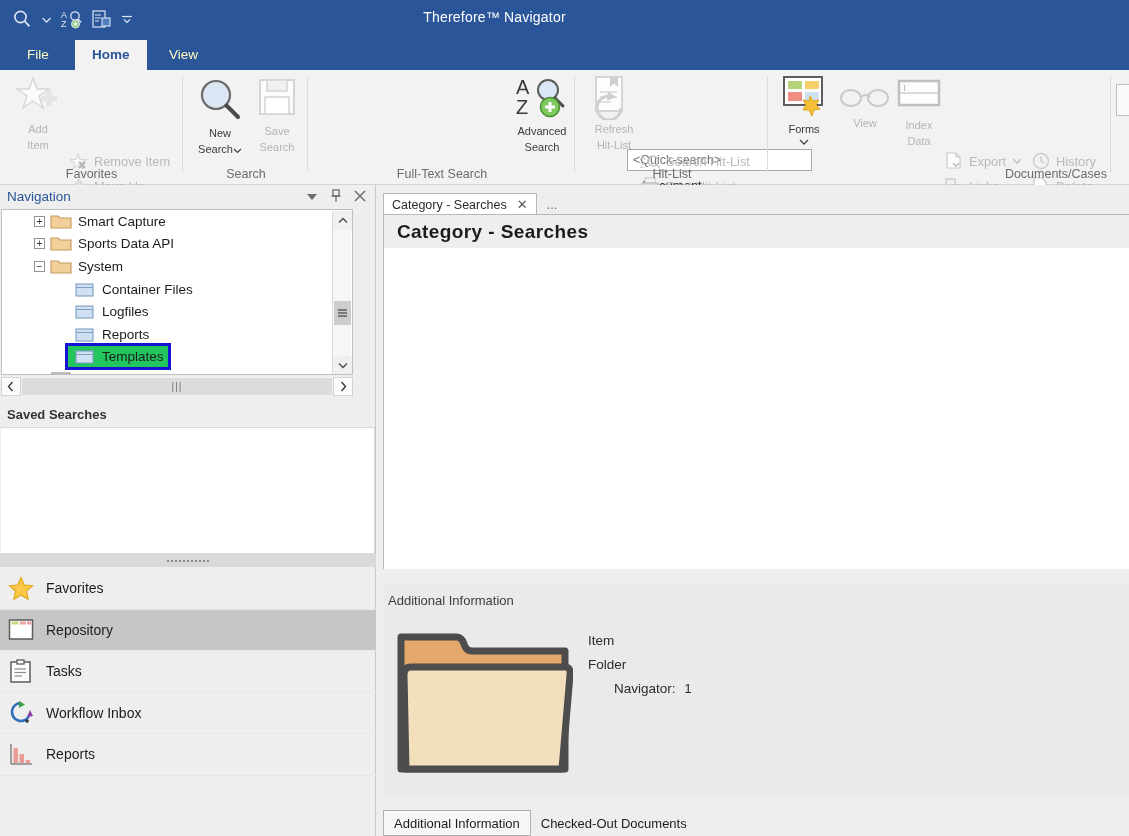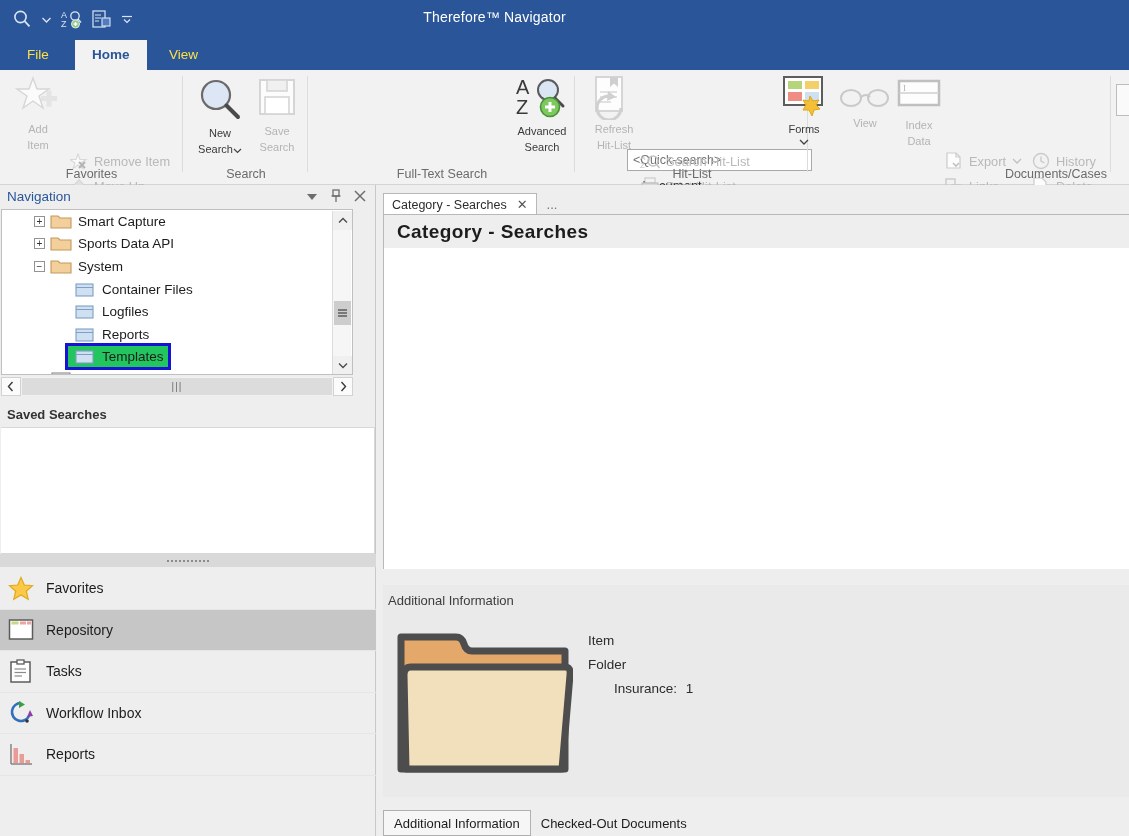--- a/index.html
+++ b/index.html
@@ -25,21 +25,21 @@
     color:#ffffff; font-size:14px; letter-spacing:.2px;
     padding-right:140px;
   }
   
   .tabstrip{
     position:absolute; left:0; top:40px; width:1129px; height:30px;
     background:#2a5699;
   }
   .rtab{
     position:absolute; top:0; height:30px; line-height:30px;
-    padding:0 17px; font-size:13.5px; color:#fde047; cursor:default;
+    padding:0 17px; font-size:13.5px; color:#fef9c3; cursor:default;
   }
   .rtab.file{ left:10px; }
   .rtab.home{ left:75px; background:#f2f2f2; color:#2a5699; font-weight:600; }
   .rtab.view{ left:152px; }
   
   .ribbon{
     position:absolute; left:0; top:70px; width:1129px; height:115px;
     background:#f2f2f2; border-bottom:1px solid #d4d4d4;
   }
   .rgroup{ position:absolute; top:0; height:115px; }
@@ -280,21 +280,21 @@
         <line x1="31" y1="33" x2="41" y2="33" stroke="#ffffff" stroke-width="3"></line>
         <line x1="36" y1="28" x2="36" y2="38" stroke="#ffffff" stroke-width="3"></line>
       </svg>
       <span class="bl">Advanced</span>
       <span class="bl">Search</span>
     </div>
     <div class="glabel">Full-Text Search</div>
     <div class="gsep"></div>
   </div>
 
-  <div class="rgroup" style="left:576px; width:232px;">
+  <div class="rgroup" style="left:576px; width:192px;">
     <div class="bigbtn dis" style="left:8px; top:4px;">
       <svg width="46" height="46" viewBox="0 0 46 46">
         <rect x="5" y="3" width="26" height="34" fill="#fdfdfd" stroke="#d2d2d2" stroke-width="1.8"></rect>
         <polygon points="19,3 27,3 27,13 23,9.5 19,13" fill="#cfcfcf"></polygon>
         <line x1="9" y1="18" x2="26" y2="18" stroke="#dadada" stroke-width="1.6"></line>
         <line x1="9" y1="23" x2="26" y2="23" stroke="#dadada" stroke-width="1.6"></line>
         <line x1="9" y1="28" x2="20" y2="28" stroke="#dadada" stroke-width="1.6"></line>
         <path d="M18 22 a12 12 0 1 0 12 12" fill="none" stroke="#d0d0d0" stroke-width="3"></path>
         <polygon points="17,17 25,23 16,27" fill="#d0d0d0"></polygon>
       </svg>
@@ -626,21 +626,21 @@
     <div class="folderart">
       <svg width="180" height="160" viewBox="0 0 180 160">
         <path d="M8 12 h55 q6 0 8 7 q2 7 8 7 h93 v118 h-164 z" fill="#e4a86a" stroke="#4d4d4d" stroke-width="7" stroke-linejoin="round"></path>
         <path d="M18 42 h154 q6 0 5 8 l-8 94 h-156 l-2 -94 q0 -8 7 -8 z" fill="#f2dfbb" stroke="#4d4d4d" stroke-width="7" stroke-linejoin="round"></path>
       </svg>
     </div>
     <div class="ai-meta">
       <div>Item</div>
       <div>Folder</div>
       <div class="ind">
-        <span>Insurance:</span>
+        <span>Navigator:</span>
         <span style="margin-left:5px;">1</span>
       </div>
     </div>
   </div>
 
   <div class="bottombar">
     <div class="btab sel">Additional Information</div>
     <div class="btab">Checked-Out Documents</div>
   </div>
 </div>

